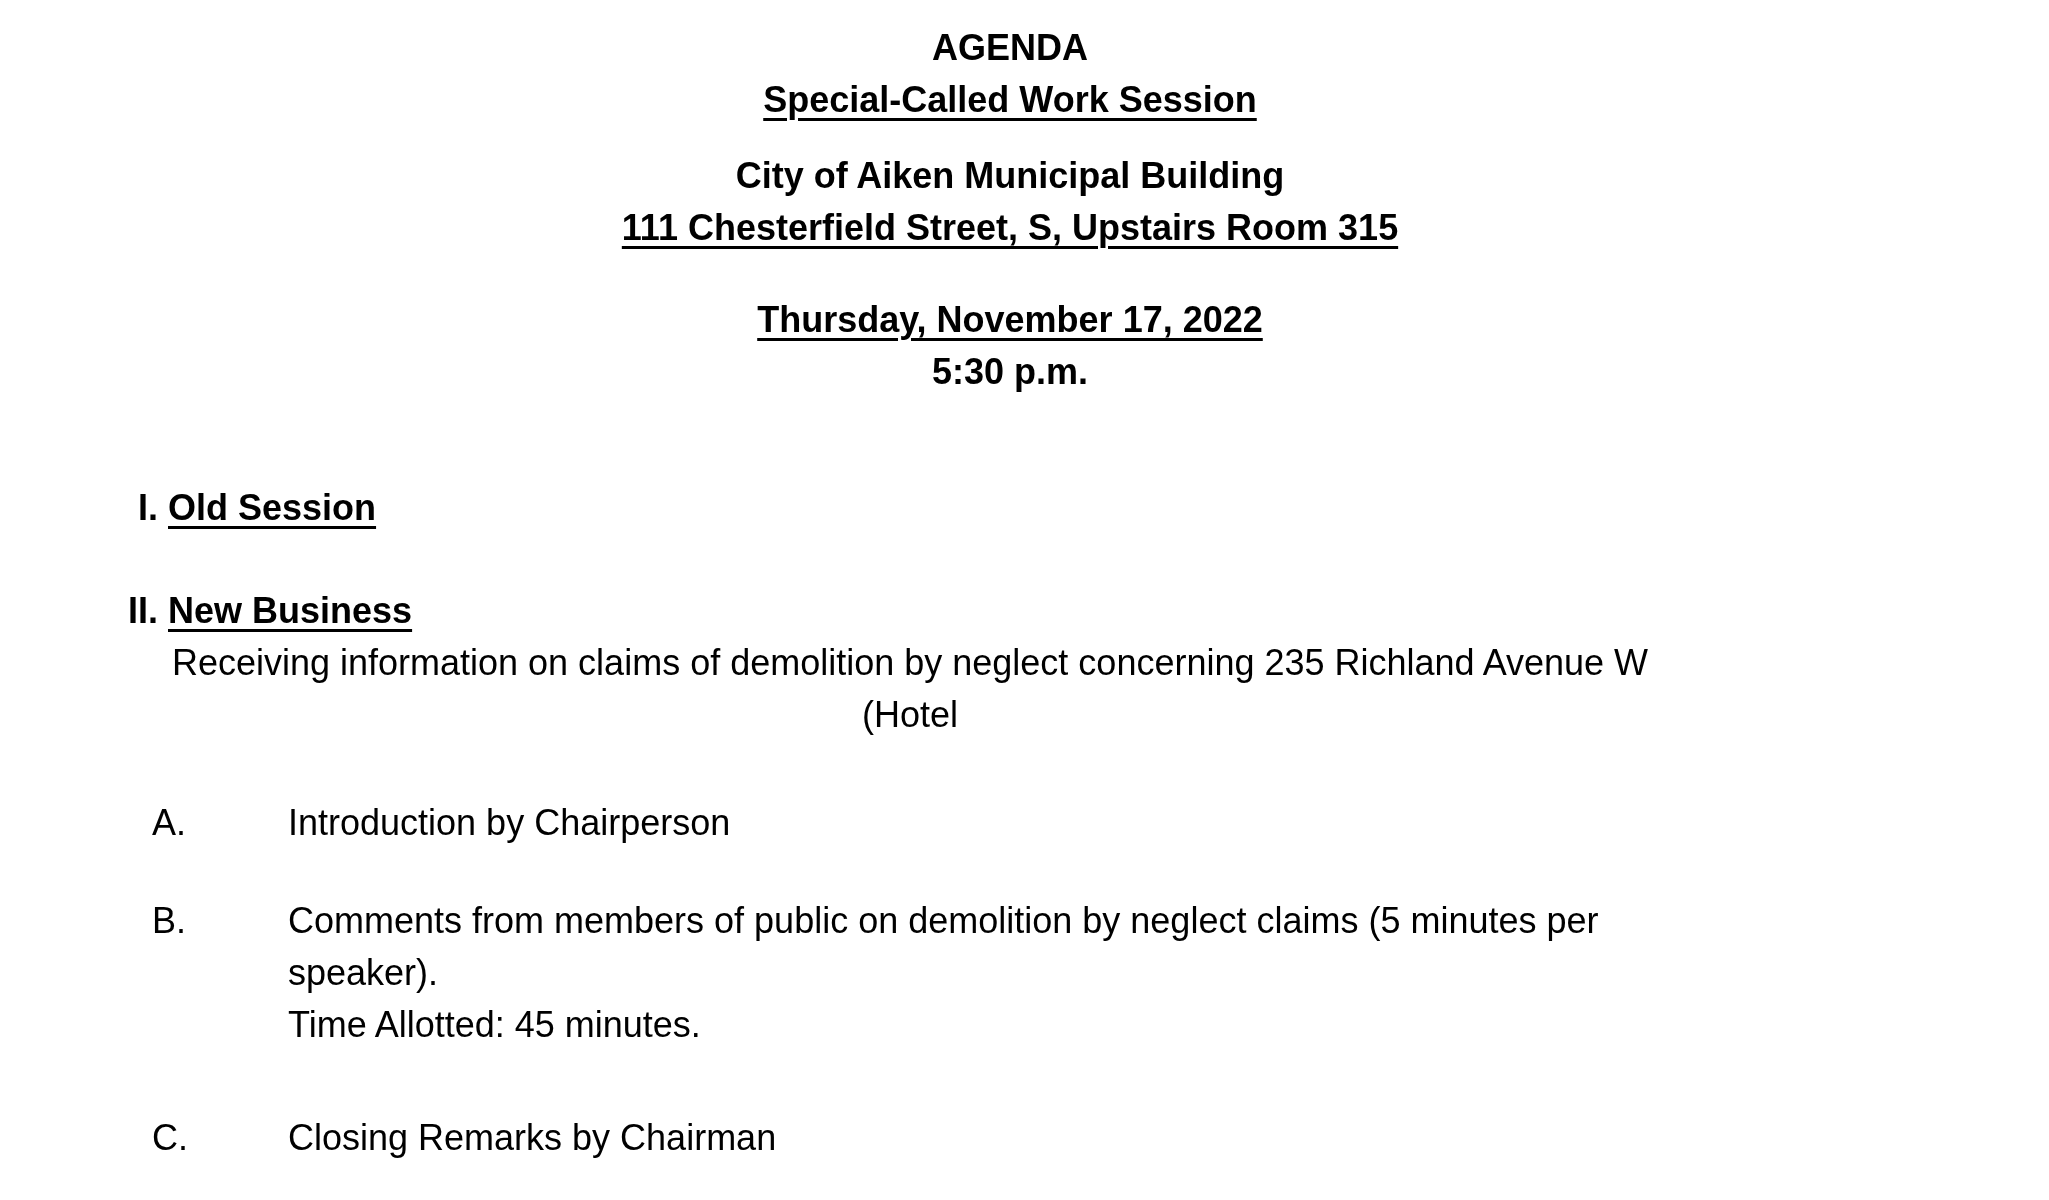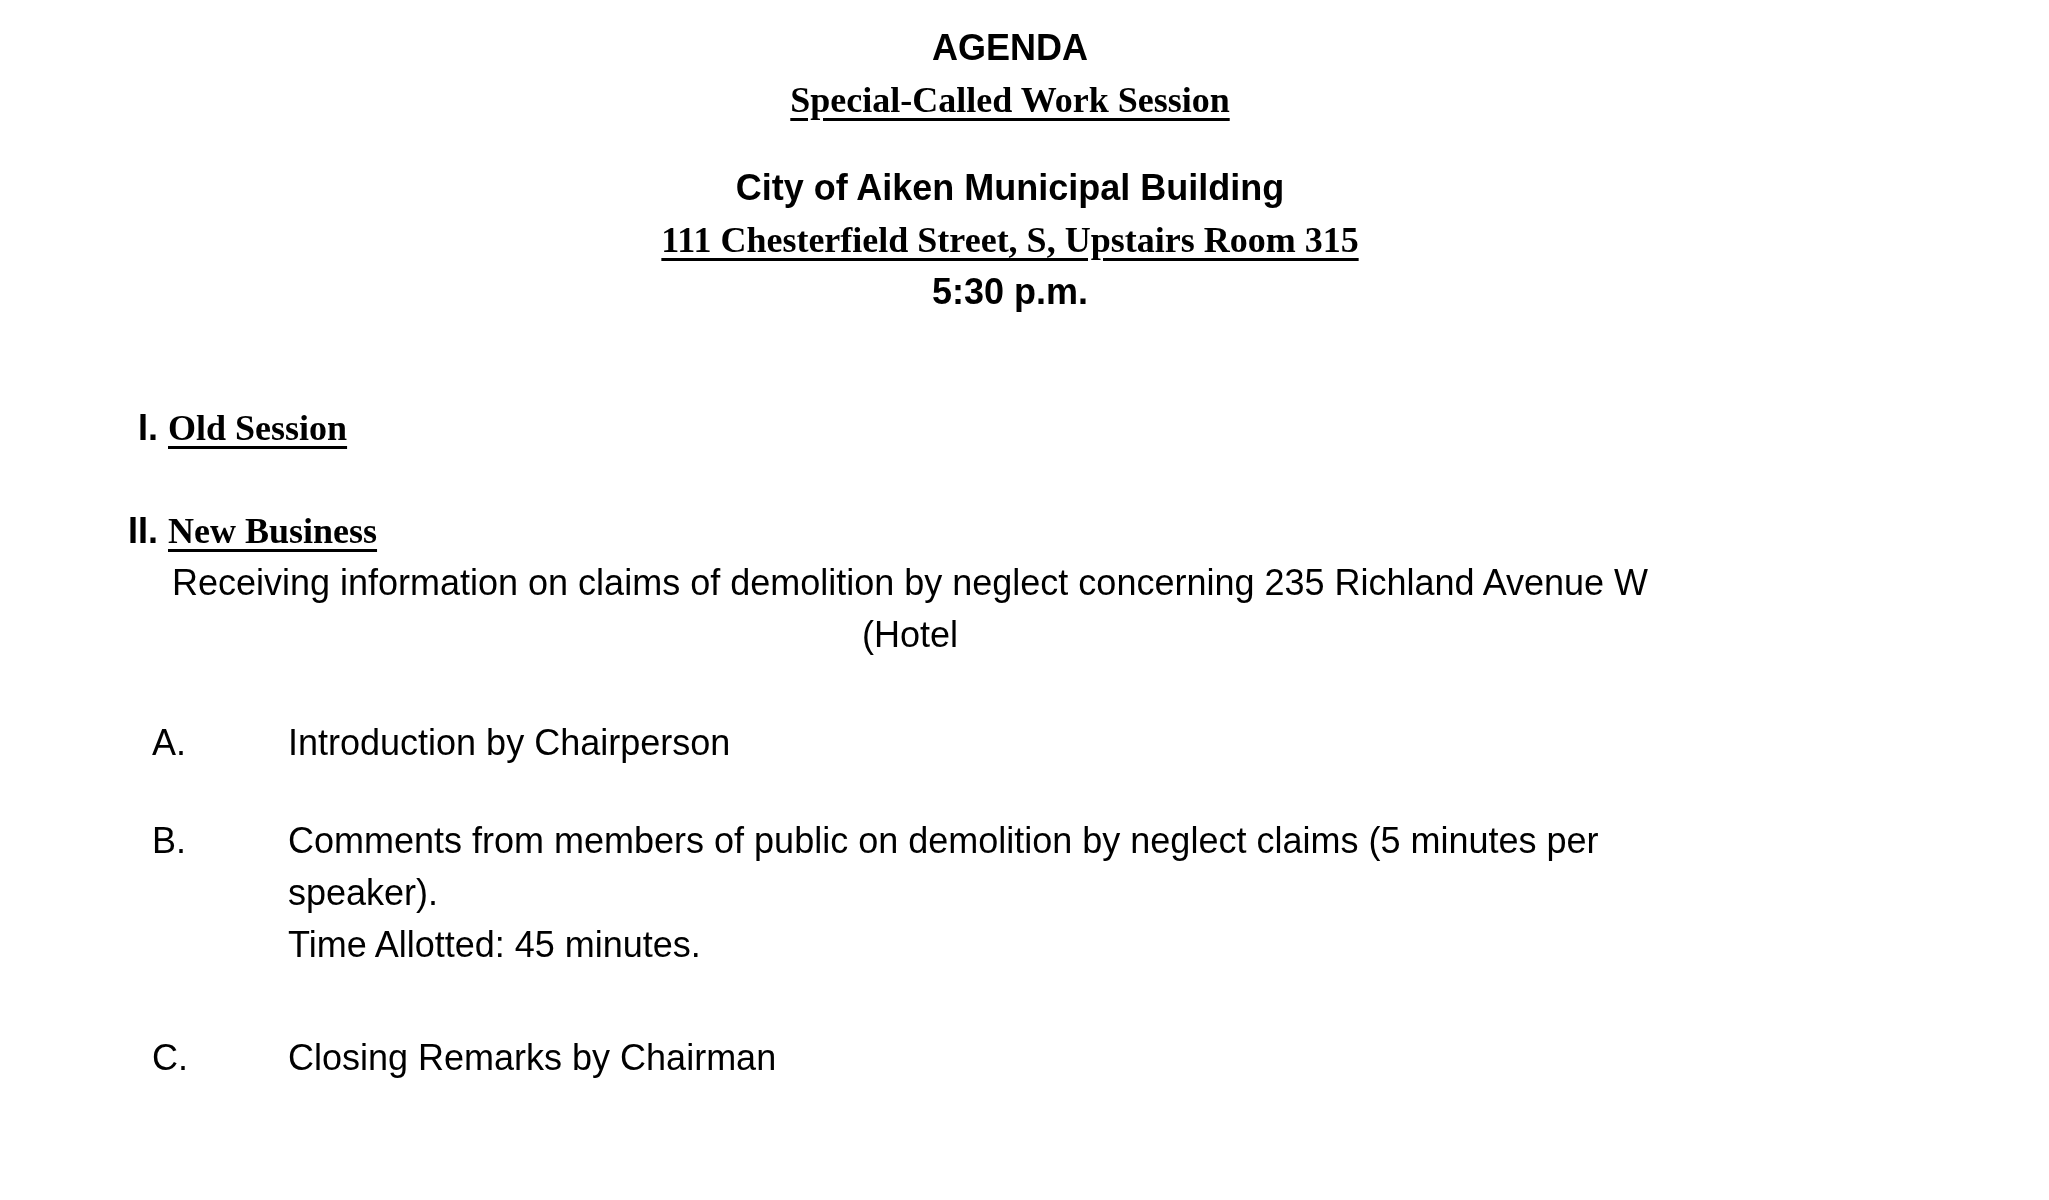--- a/index.html
+++ b/index.html
@@ -18,28 +18,27 @@
     line-height: 52px;
     box-sizing: border-box;
     padding-top: 22px;
     overflow: hidden;
   }
   .bold { font-weight: 700; }
   .underline {
     text-decoration: underline;
     text-decoration-thickness: 3px;
     text-underline-offset: 6px;
-    font-family: Liberation Serif, serif;
   }
   
   .header {
     width: 2020px;
     text-align: center;
   }
-  .gap-venue { margin-top: 36px; }
+  .gap-venue { margin-top: 24px; }
   .gap-date  { margin-top: 40px; }
 
   
   .section {
     display: flex;
     align-items: baseline;
   }
   .section-old { margin-top: 84px; }
   .section-new { margin-top: 51px; }
   .numeral {
@@ -74,20 +73,21 @@
 </head>
 <body>
 
 <div class="page">
 
   <div class="header">
     <div class="bold">AGENDA</div>
     <div class="bold underline">Special-Called Work Session</div>
     <div class="bold gap-venue">City of Aiken Municipal Building</div>
     <div class="bold underline">111 Chesterfield Street, S, Upstairs Room 315</div>
+    <div class="bold underline gap-date">Thursday, November 17, 2022</div>
     <div class="bold">5:30 p.m.</div>
   </div>
 
   <div class="section section-old">
     <div class="numeral bold">I.</div>
     <div class="stitle bold underline">Old Session</div>
   </div>
 
   <div class="section section-new">
     <div class="numeral bold">II.</div>

